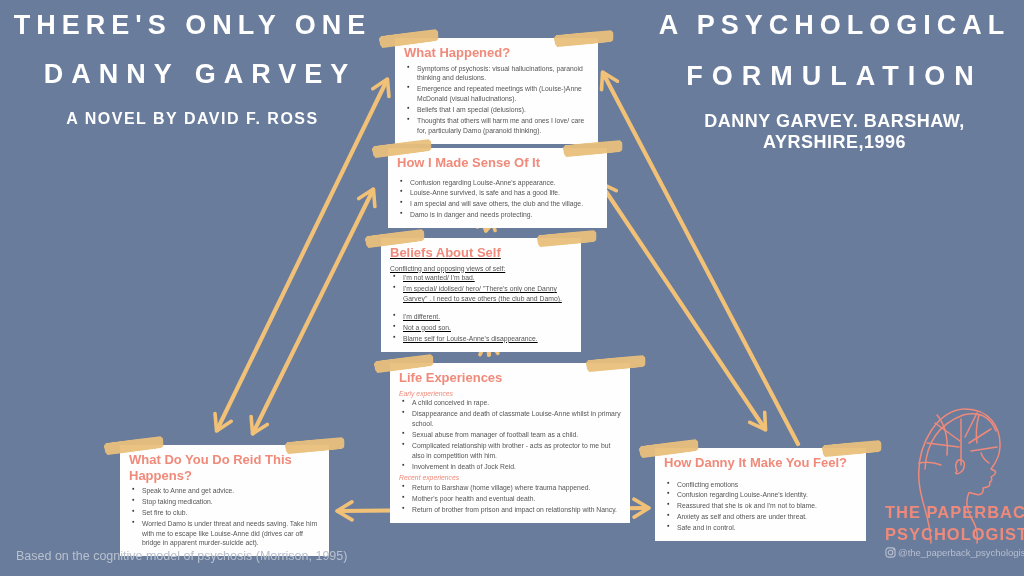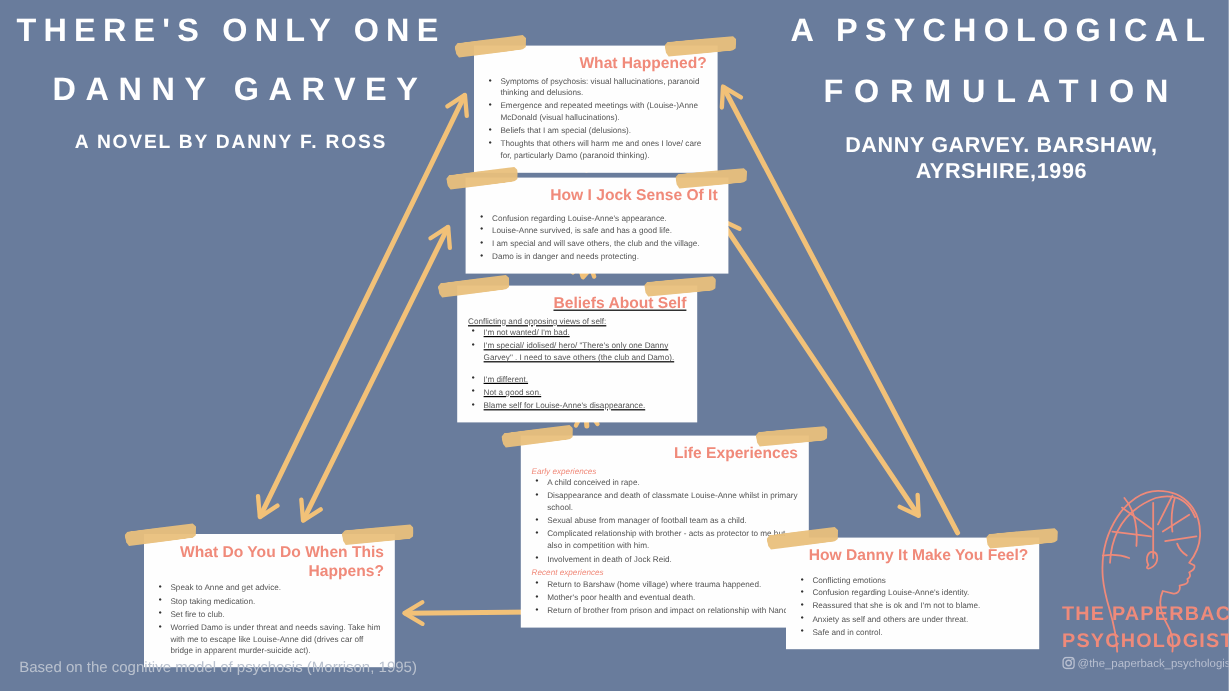--- a/index.html
+++ b/index.html
@@ -18,34 +18,34 @@
 
   
   #arrows{position:absolute;left:0;top:0;width:1024px;height:576px;pointer-events:none;}
 
   
   .box{position:absolute;background:#fefefe;padding:7px 9px 7px 9px;box-sizing:border-box;}
   .tape{position:absolute;width:60px;height:13px;background:#e9c07c;opacity:.95;
         clip-path:polygon(0% 22%,5% 0%,96% 8%,100% 30%,98% 86%,93% 100%,4% 94%,1% 68%);}
   .tape-l{left:-16px;top:-6px;transform:rotate(-8deg);}
   .tape-r{right:-16px;top:-6px;transform:rotate(-6deg);}
-  .box-title{color:#f08a7a;font-weight:bold;font-size:13px;line-height:1.2;text-align:right;margin-bottom:3px;}
+  .box-title{color:#f08a7a;font-weight:bold;font-size:13px;line-height:1.2;text-align:left;margin-bottom:3px;}
   .box-intro{font-size:6.8px;color:#555;line-height:1.45;}
   .box-body{font-size:6.8px;color:#555;line-height:1.45;}
   .box-body ul{margin:0;padding:0;list-style:none;}
   .box-body ul + ul{margin-top:8px;}
   .box-body li{position:relative;padding-left:10px;margin:0 0 1px 3px;}
   .box-body li::before{content:"\25CF";position:absolute;left:0;top:0;font-size:4.6px;color:#333;}
   .sec-label{color:#f08a7a;font-style:italic;font-size:6.8px;margin-top:2px;}
 
   #box-what-happened{left:395px;top:38px;width:203px;min-height:95px;}
   #box-how-made-sense{left:388px;top:148px;width:219px;min-height:63px;}
   #box-how-made-sense .box-body{margin-top:7px;}
   #box-beliefs{left:381px;top:238px;width:200px;min-height:95px;text-decoration:underline;}
-  #box-life-exp{left:390px;top:363px;width:240px;min-height:132px;margin-left:44px;}
+  #box-life-exp{left:390px;top:363px;width:240px;min-height:132px;}
   #box-what-do{left:120px;top:445px;width:209px;min-height:98px;}
   #box-how-feel{left:655px;top:448px;width:211px;min-height:92px;}
   #box-how-feel .box-body{margin-top:9px;}
 
   
   #citation{position:absolute;left:16px;top:549px;font-size:12.5px;color:#b9c1ce;}
   #logo{position:absolute;left:885px;top:385px;width:135px;height:185px;}
   #logo svg.head{position:absolute;left:12px;top:0;}
   #logo .lg-text{position:absolute;left:0;width:135px;text-align:center;color:#ef8a7a;
                  font-weight:bold;letter-spacing:1px;font-size:16.5px;white-space:nowrap;}
@@ -80,21 +80,21 @@
 
       <line x1="765" y1="429" x2="601" y2="184" marker-start="url(#ah)" marker-end="url(#ah)"></line>
 
       <line x1="338" y1="511" x2="648" y2="508" marker-start="url(#ah)" marker-end="url(#ah)"></line>
     </g>
   </svg>
 
   <div class="hdr" id="hdr-left">
     <div class="l1">THERE'S ONLY ONE</div>
     <div class="l2">DANNY GARVEY</div>
-    <div class="sub">A NOVEL BY DANNY F. ROSS</div>
+    <div class="sub">A NOVEL BY DAVID F. ROSS</div>
   </div>
   <div class="hdr" id="hdr-right">
     <div class="l1">A PSYCHOLOGICAL</div>
     <div class="l2">FORMULATION</div>
     <div class="sub">DANNY GARVEY. BARSHAW, AYRSHIRE,1996</div>
   </div>
 
   <div class="box" id="box-what-happened">
     <div class="tape tape-l"></div>
     <div class="tape tape-r"></div>
@@ -105,21 +105,21 @@
           <li>Emergence and repeated meetings with (Louise-)Anne McDonald (visual hallucinations).</li>
           <li>Beliefs that I am special (delusions).</li>
           <li>Thoughts that others will harm me and ones I love/ care for, particularly Damo (paranoid thinking).</li>
         </ul>
       </div>
   </div>
 
   <div class="box" id="box-how-made-sense">
     <div class="tape tape-l"></div>
     <div class="tape tape-r"></div>
-    <div class="box-title">How I Jock Sense Of It</div>
+    <div class="box-title">How I Made Sense Of It</div>
     <div class="box-body">
         <ul>
           <li>Confusion regarding Louise-Anne's appearance.</li>
           <li>Louise-Anne survived, is safe and has a good life.</li>
           <li>I am special and will save others, the club and the village.</li>
           <li>Damo is in danger and needs protecting.</li>
         </ul>
       </div>
   </div>
 
@@ -159,21 +159,21 @@
           <li>Return to Barshaw (home village) where trauma happened.</li>
           <li>Mother's poor health and eventual death.</li>
           <li>Return of brother from prison and impact on relationship with Nancy.</li>
         </ul>
       </div>
   </div>
 
   <div class="box" id="box-what-do">
     <div class="tape tape-l"></div>
     <div class="tape tape-r"></div>
-    <div class="box-title">What Do You Do When This Happens?</div>
+    <div class="box-title">What Do You Do Reid This Happens?</div>
     <div class="box-body">
         <ul>
           <li>Speak to Anne and get advice.</li>
           <li>Stop taking medication.</li>
           <li>Set fire to club.</li>
           <li>Worried Damo is under threat and needs saving. Take him with me to escape like Louise-Anne did (drives car off bridge in apparent murder-suicide act).</li>
         </ul>
       </div>
   </div>
 

